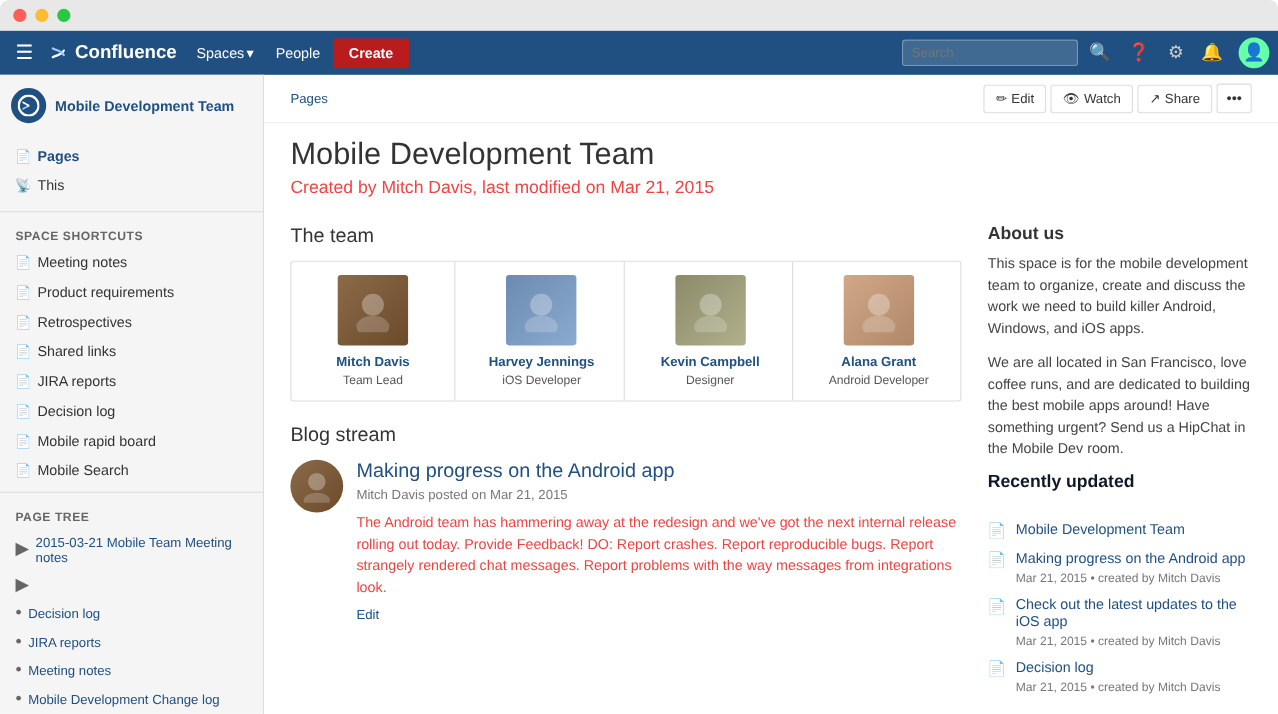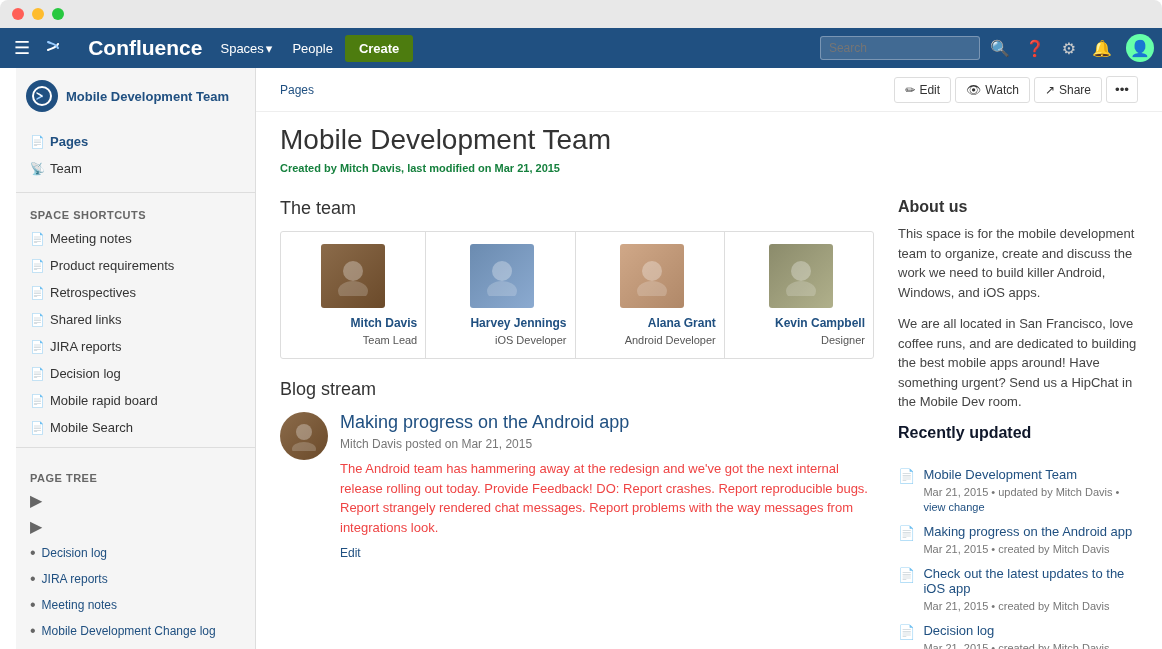--- a/index.html
+++ b/index.html
@@ -8,32 +8,32 @@
     
     .window-chrome { background: #e8e8e8; height: 28px; display: flex; align-items: center; padding: 0 12px; border-radius: 8px 8px 0 0; gap: 8px; }
     .window-btn { width: 12px; height: 12px; border-radius: 50%; }
     .btn-close { background: #ff5f57; }
     .btn-min { background: #febc2e; }
     .btn-max { background: #28c840; }
 
     
     .topnav { background: #205081; height: 40px; display: flex; align-items: center; padding: 0 8px; gap: 4px; }
     .topnav-menu-icon { color: #fff; font-size: 18px; cursor: pointer; padding: 4px 6px; }
-    .topnav-logo { display: flex; align-items: flex-start; gap: 22px; color: #fff; font-weight: bold; font-size: 21px; text-decoration: none; padding: 0 6px; }
+    .topnav-logo { display: flex; align-items: flex-end; gap: 2px; color: #fff; font-weight: bold; font-size: 17px; text-decoration: none; padding: 0 6px; }
     .topnav-logo-icon { width: 20px; height: 20px; }
     .topnav-spaces { color: #fff; font-size: 13px; cursor: pointer; padding: 4px 8px; display: flex; align-items: center; gap: 2px; }
     .topnav-people { color: #fff; font-size: 13px; cursor: pointer; padding: 4px 8px; }
-    .topnav-create { background: #4d7c0f; color: #fff; font-size: 13px; font-weight: bold; padding: 6px 14px; border-radius: 3px; cursor: pointer; border: none; }
+    .topnav-create { background: #b91c1c; color: #fff; font-size: 13px; font-weight: bold; padding: 6px 14px; border-radius: 3px; cursor: pointer; border: none; }
     .topnav-spacer { flex: 1; }
     .topnav-search { background: rgba(255,255,255,0.15); border: 1px solid rgba(255,255,255,0.3); border-radius: 3px; padding: 4px 8px; color: #fff; width: 160px; font-size: 12px; }
     .topnav-icon { color: #ccc; font-size: 16px; padding: 4px 6px; cursor: pointer; }
     .topnav-avatar { width: 28px; height: 28px; border-radius: 50%; background: #6fa; margin-left: 4px; cursor: pointer; overflow: hidden; display: flex; align-items: center; justify-content: center; }
 
     
-    .main-layout { display: flex; height: calc(649px - 28px - 40px); padding-left: 16px; }
+    .main-layout { display: flex; height: calc(649px - 28px - 40px); }
 
     
     .sidebar { width: 240px; min-width: 240px; background: #f5f5f5; border-right: 1px solid #ddd; overflow-y: auto; display: flex; flex-direction: column; }
     .sidebar-header { display: flex; align-items: center; gap: 8px; padding: 12px 10px; }
     .sidebar-space-icon { width: 32px; height: 32px; background: #205081; border-radius: 50%; display: flex; align-items: center; justify-content: center; }
     .sidebar-space-name { color: #205081; font-size: 13px; font-weight: 600; }
     .sidebar-nav { padding: 4px 0; }
     .sidebar-item { display: flex; align-items: center; gap: 6px; padding: 6px 14px; color: #333; font-size: 13px; cursor: pointer; }
     .sidebar-item.active { color: #205081; font-weight: 600; }
     .sidebar-item-icon { font-size: 12px; color: #666; width: 14px; }
@@ -46,31 +46,31 @@
     .content { flex: 1; overflow-y: auto; padding: 0; }
 
     
     .breadcrumb { padding: 10px 24px; font-size: 12px; color: #205081; border-bottom: none; display: flex; align-items: center; }
     .page-action-btn { display: flex; align-items: center; gap: 4px; padding: 5px 10px; border: 1px solid #ddd; border-radius: 3px; background: #fff; font-size: 12px; color: #333; cursor: pointer; }
     .page-action-more { padding: 5px 8px; border: 1px solid #ddd; border-radius: 3px; background: #fff; cursor: pointer; color: #333; }
 
     
     .page-title-section { padding: 0 24px 8px; }
     .page-title { font-size: 28px; font-weight: 300; color: #333; margin-bottom: 6px; }
-    .page-meta { font-size: 11px; color: #15803d; font-weight: bold; }
+    .page-meta { font-size: 16px; color: #ef4444; }
 
     
     .two-col { display: flex; gap: 24px; padding: 0 24px; }
     .main-col { flex: 1; }
     .side-col { width: 240px; min-width: 240px; }
 
     
     .section-title { font-size: 18px; font-weight: 300; color: #333; margin-bottom: 12px; }
     .team-grid { display: flex; gap: 4px; flex-wrap: nowrap; border: 1px solid #ddd; border-radius: 3px; overflow: hidden; margin-bottom: 20px; }
-    .team-member { flex: 1; padding: 12px 8px; text-align: right; border-right: 1px solid #ddd; }
+    .team-member { flex: 1; padding: 12px 8px; text-align: center; border-right: 1px solid #ddd; }
     .team-member:last-child { border-right: none; }
     .team-avatar { width: 64px; height: 64px; border-radius: 3px; background: #ccc; margin: 0 auto 8px; overflow: hidden; display: flex; align-items: center; justify-content: center; font-size: 24px; }
     .team-name { color: #205081; font-size: 12px; font-weight: 600; margin-bottom: 4px; }
     .team-role { font-size: 11px; color: #555; }
 
     
     .blog-title { font-size: 18px; font-weight: 300; color: #333; margin-bottom: 12px; }
     .blog-post { display: flex; gap: 12px; margin-bottom: 16px; }
     .blog-avatar { width: 48px; height: 48px; border-radius: 50%; background: #888; flex-shrink: 0; display: flex; align-items: center; justify-content: center; font-size: 20px; overflow: hidden; }
     .blog-content { flex: 1; }
@@ -156,21 +156,21 @@
       <span class="sidebar-space-name">Mobile Development Team</span>
     </div>
 
     <div class="sidebar-nav">
       <div class="sidebar-item active">
         <span class="sidebar-item-icon">📄</span>
         <span>Pages</span>
       </div>
       <div class="sidebar-item">
         <span class="sidebar-item-icon">📡</span>
-        <span>Team</span>
+        <span>This</span>
       </div>
     </div>
 
     <hr class="sidebar-divider">
     <div class="sidebar-section-title">Space Shortcuts</div>
 
     <div id="sidebar-shortcuts">
         <div class="sidebar-item">
           <span class="sidebar-item-icon">📄</span>
           <span>Meeting notes</span>
@@ -205,20 +205,21 @@
         </div>
       </div>
 
     <hr class="sidebar-divider">
     <div style="height:8px;"></div>
 
     <div class="sidebar-section-title">Page Tree</div>
     <div id="sidebar-tree">
         <div class="sidebar-tree-item">
           <span class="dot">▶</span>
+          <span>2015-03-21 Mobile Team Meeting notes</span>
         </div>
         <div class="sidebar-tree-item">
           <span class="dot">▶</span>
         </div>
         <div class="sidebar-tree-item">
           <span class="dot">•</span>
           <span>Decision log</span>
         </div>
         <div class="sidebar-tree-item">
           <span class="dot">•</span>
@@ -286,38 +287,38 @@
     <div class="team-avatar av-harvey">
       <svg width="40" height="40" viewBox="0 0 40 40">
                   <circle cx="20" cy="15" r="10" fill="rgba(255,255,255,0.3)"></circle>
                   <ellipse cx="20" cy="35" rx="15" ry="10" fill="rgba(255,255,255,0.2)"></ellipse>
                 </svg>
     </div>
     <div class="team-name">Harvey Jennings</div>
     <div class="team-role">iOS Developer</div>
   </div>
             <div class="team-member">
+    <div class="team-avatar av-kevin">
+      <svg width="40" height="40" viewBox="0 0 40 40">
+                  <circle cx="20" cy="15" r="10" fill="rgba(255,255,255,0.3)"></circle>
+                  <ellipse cx="20" cy="35" rx="15" ry="10" fill="rgba(255,255,255,0.2)"></ellipse>
+                </svg>
+    </div>
+    <div class="team-name">Kevin Campbell</div>
+    <div class="team-role">Designer</div>
+  </div>
+            <div class="team-member">
     <div class="team-avatar av-alana">
       <svg width="40" height="40" viewBox="0 0 40 40">
                   <circle cx="20" cy="15" r="10" fill="rgba(255,255,255,0.3)"></circle>
                   <ellipse cx="20" cy="35" rx="15" ry="10" fill="rgba(255,255,255,0.2)"></ellipse>
                 </svg>
     </div>
     <div class="team-name">Alana Grant</div>
     <div class="team-role">Android Developer</div>
-  </div>
-            <div class="team-member">
-    <div class="team-avatar av-kevin">
-      <svg width="40" height="40" viewBox="0 0 40 40">
-                  <circle cx="20" cy="15" r="10" fill="rgba(255,255,255,0.3)"></circle>
-                  <ellipse cx="20" cy="35" rx="15" ry="10" fill="rgba(255,255,255,0.2)"></ellipse>
-                </svg>
-    </div>
-    <div class="team-name">Kevin Campbell</div>
-    <div class="team-role">Designer</div>
   </div>
           </div>
 
         <h2 class="blog-title">Blog stream</h2>
         <div id="blog-posts">
             <div class="blog-post">
     <div class="blog-avatar av-mitch">
       <svg width="30" height="30" viewBox="0 0 30 30">
                   <circle cx="15" cy="11" r="8" fill="rgba(255,255,255,0.3)"></circle>
                   <ellipse cx="15" cy="28" rx="12" ry="7" fill="rgba(255,255,255,0.2)"></ellipse>
@@ -343,21 +344,20 @@
               <p class="about-text">We are all located in San Francisco, love coffee runs, and are dedicated to building the best mobile apps around! Have something urgent? Send us a HipChat in the Mobile Dev room.</p>
             </div>
         </div>
 
         <h3 class="recently-title">Recently updated</h3>
         <div id="recently-updated">
             <div class="recent-item">
     <span class="recent-icon">📄</span>
     <div class="recent-content">
       <a class="recent-link">Mobile Development Team</a>
-      <span class="recent-meta">Mar 21, 2015 • updated by Mitch Davis • <span class="recent-view-change">view change</span></span>
     </div>
   </div>
             <div class="recent-item">
     <span class="recent-icon">📄</span>
     <div class="recent-content">
       <a class="recent-link">Making progress on the Android app</a>
       <span class="recent-meta">Mar 21, 2015 • created by Mitch Davis</span>
     </div>
   </div>
             <div class="recent-item">

